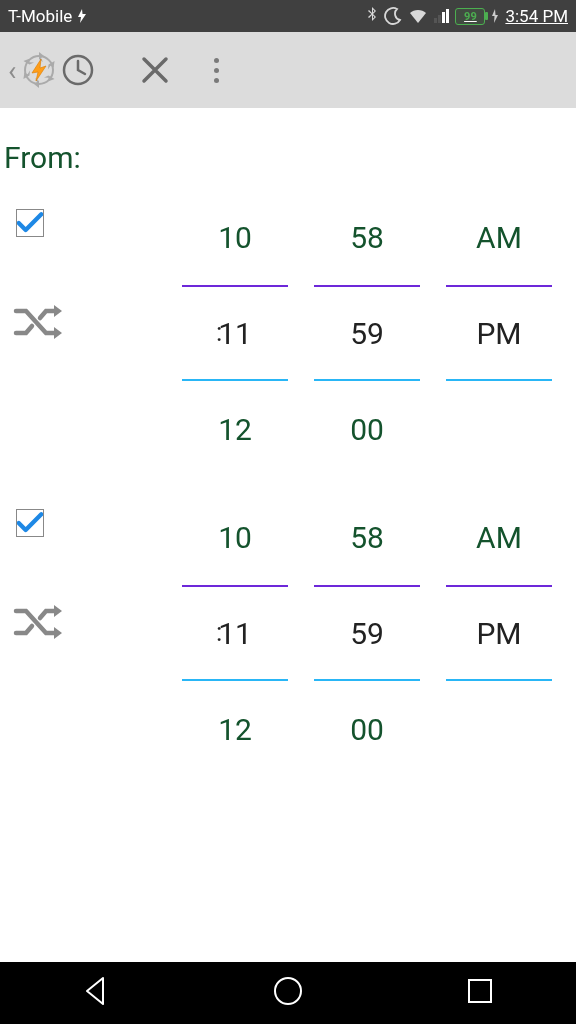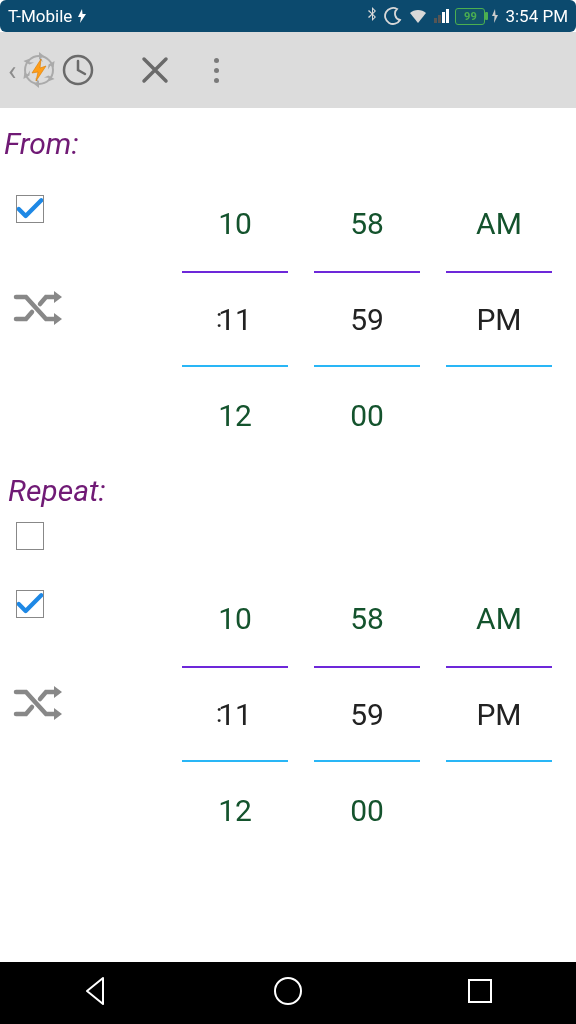--- a/index.html
+++ b/index.html
@@ -1,38 +1,38 @@
 <!DOCTYPE html>
 <html><head>
 <meta charset="utf-8">
 <style>
   * { box-sizing: border-box; margin: 0; padding: 0; }
   html, body { width: 576px; height: 1024px; font-family: Roboto, Arial, sans-serif; background: #fff; overflow: hidden; }
   
-  .status-bar { height: 32px; background: #0c4a6e; color: #fff; display: flex; align-items: center; justify-content: space-between; padding: 0 8px; font-size: 17px; border-radius: 6px; }
+  .status-bar { height: 32px; background: #404040; color: #fff; display: flex; align-items: center; justify-content: space-between; padding: 0 8px; font-size: 17px; }
   .status-left { display: flex; align-items: center; gap: 4px; }
-  .status-right { display: flex; align-items: center; gap: 6px; }
+  .status-right { display: flex; align-items: center; gap: 6px; text-decoration: underline; }
   .battery { border: 1.5px solid #4caf50; border-radius: 3px; width: 30px; height: 17px; display: inline-flex; align-items: center; justify-content: center; font-size: 11px; color: #4caf50; padding: 0 2px; position: relative; font-weight: bold; background: rgba(76,175,80,0.1); }
   .battery::after { content:""; position:absolute; right:-4px; width:3px; height:8px; background:#4caf50; border-radius:1px; }
   .signal-bars { display: inline-flex; align-items: flex-end; gap: 1px; }
   .signal-bars span { display:inline-block; width:3px; background:#555; }
   .signal-bars span.active { background:#fff; }
   
   .app-bar { height: 76px; background: #dcdcdc; display: flex; align-items: center; padding: 0 6px; }
   .app-back { font-size: 28px; color: #8c8c8c; padding: 0 2px; }
   .app-logo { width: 42px; height: 42px; display:flex; align-items:center; justify-content:center; }
   .app-title { font-size: 30px; color: #3a3a3a; margin-left: 6px; flex: 1; }
   .app-actions { display:flex; align-items:center; gap: 44px; padding-right: 22px; }
   .app-icon { color: #6a6a6a; display:flex; align-items:center; justify-content:center; }
   .dots { display:flex; flex-direction:column; gap:5px; }
   .dots span { width:5px; height:5px; background:#7a7a7a; border-radius:50%; display:block; }
   .close-x { font-size: 36px; color:#6a6a6a; line-height:1; }
   
   .content { padding: 0; }
-  .section-label { font-size: 30px; color: #701a75; padding: 18px 4px 8px 4px; font-style: italic; }
+  .section-label { font-size: 30px; color: #14532d; padding: 32px 4px 8px 4px; }
   
   .picker-block { display:flex; padding-left: 12px; padding-right: 24px; padding-top: 6px; position:relative; height: 300px; }
   .picker-controls { width: 70px; display:flex; flex-direction:column; align-items: flex-start; }
   .checkbox { width: 28px; height: 28px; border: 1.5px solid #888; display:inline-flex; align-items:center; justify-content:center; margin-top: 20px; margin-left:4px; }
   .checkbox.unchecked { margin-top: 6px; margin-left: 12px; }
   .check-svg { width: 30px; height: 24px; }
   .shuffle { margin-top: 64px; margin-left: 0px; color:#888; }
   .shuffle svg { width: 54px; height: 42px; }
   
   .wheels { flex: 1; display:flex; justify-content: flex-end; gap: 26px; position:relative; }
@@ -159,24 +159,20 @@
         <div class="wheel-val dim">00</div>
       </div>
       <div class="wheel">
         <div class="wheel-val dim">AM</div>
         <div class="wheel-val cur">PM</div>
         <div class="wheel-val dim"></div>
       </div>
     </div>
   </div>
 
-  <div class="repeat-block">
-    <div class="section-label" style="padding-top:4px">Repeat:</div>
-    <span class="checkbox unchecked"></span>
-  </div>
 
 
   <div class="picker-block">
     <div class="picker-controls">
       <span class="checkbox">
         <svg class="check-svg" viewBox="0 0 30 24">
             <path d="M2 12 L10 20 L28 2" fill="none" stroke="#1e88e5" stroke-width="5" stroke-linecap="round" stroke-linejoin="round"></path>
           </svg>
       </span>
       <span class="shuffle">

